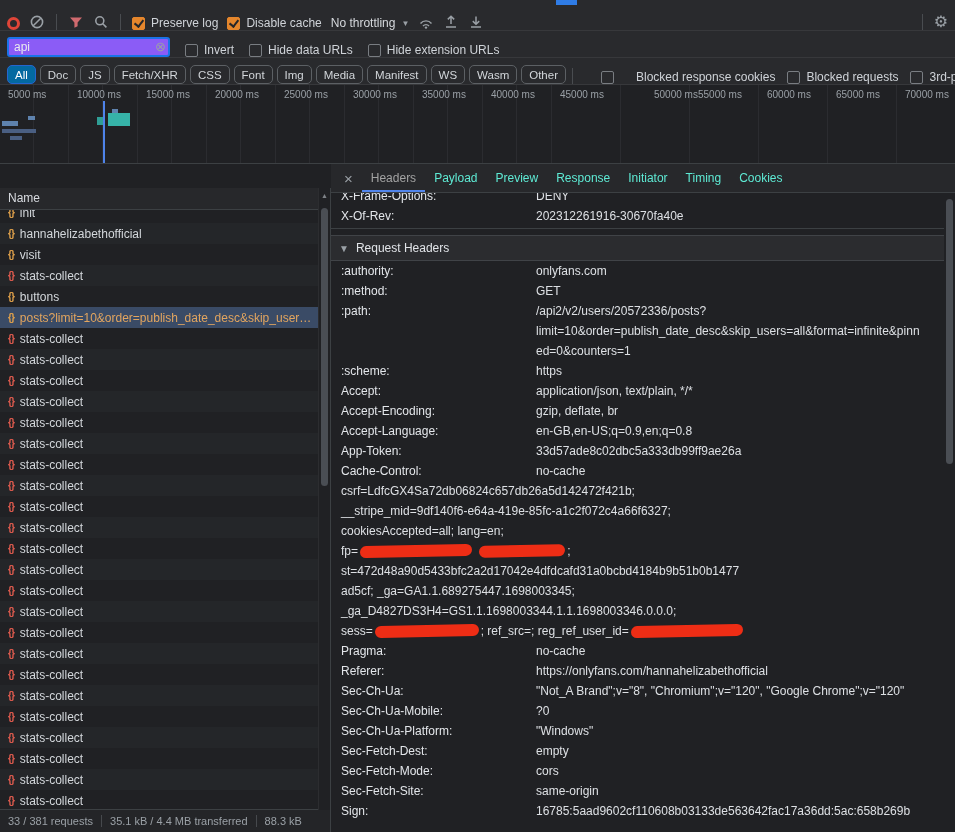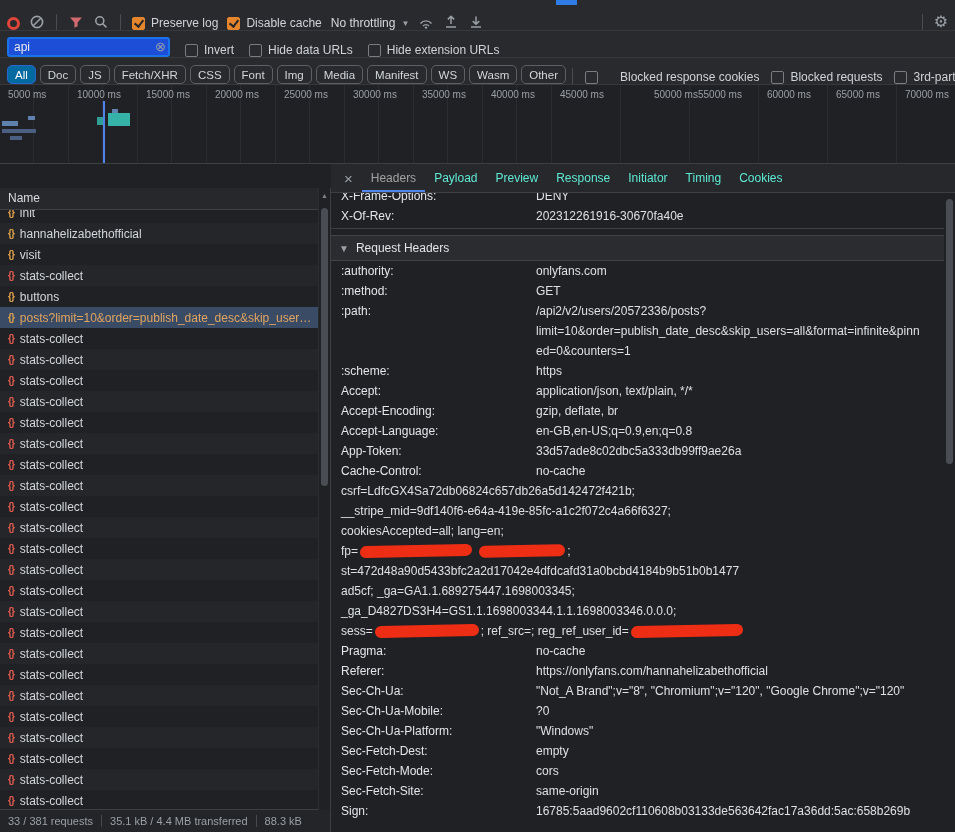--- a/index.html
+++ b/index.html
@@ -15,21 +15,21 @@
   .icon16{width:16px;height:16px;display:block;flex:0 0 16px;}
   .gear{color:#9aa0a6;font-size:16px;line-height:16px;}
   .cbgrp{display:flex;align-items:center;gap:6px;color:#cfd3d8;white-space:nowrap;}
   .cbox{width:13px;height:13px;border:1.5px solid #797d82;border-radius:2px;box-sizing:border-box;position:relative;flex:0 0 13px;}
   .cbox.on{background:#e5862c;border-color:#e5862c;}
   .cbox.on::after{content:"";position:absolute;left:3px;top:0px;width:4px;height:7px;border:solid #24262a;border-width:0 2px 2px 0;transform:rotate(38deg);}
   .dd{display:flex;align-items:center;gap:6px;color:#d6d9dd;}
   .dd .caret{font-size:8px;color:#9aa0a6;}
   .blue-strip{position:absolute;left:556px;top:0;width:21px;height:5px;background:#2f7ce6;z-index:5;}
   .finput-wrap{position:relative;width:163px;height:20px;flex:0 0 163px;}
-  .finput{width:100%;height:100%;box-sizing:border-box;background:#1d4ed8;border:2px solid #1a73e8;border-radius:3px;color:#e8eaed;font-size:12px;padding:0 18px 0 5px;font-family:inherit;outline:none;}
+  .finput{width:100%;height:100%;box-sizing:border-box;background:#8b5cf6;border:2px solid #1a73e8;border-radius:3px;color:#e8eaed;font-size:12px;padding:0 18px 0 5px;font-family:inherit;outline:none;}
   .fclear{position:absolute;right:4px;top:2px;color:#9aa0a6;font-size:13px;line-height:16px;}
   .chips{display:flex;align-items:center;gap:4px;}
   .chip{background:transparent;border:1px solid #5c6064;border-radius:5px;color:#d2d6da;font-size:11.5px;padding:2.5px 7px;font-family:inherit;cursor:pointer;}
   .chip.sel{background:#0369a1;border-color:#2566cf;color:#fff;}
   .overview{height:78px;flex:0 0 78px;position:relative;background:#202124;border-bottom:1px solid #3c4043;overflow:hidden;background-image:repeating-linear-gradient(to right,transparent 0 33.5px,#2b2c30 33.5px 34.5px);}
   .tick{position:absolute;top:4px;font-size:10px;color:#9aa0a6;white-space:nowrap;}
   .ovbar{position:absolute;}
   .ovmark{position:absolute;left:103px;top:16px;bottom:0;width:2px;background:#4e83ea;}
   .main{flex:1;display:flex;min-height:0;}
   .left{flex:0 0 330px;width:330px;border-right:1px solid #3c4043;display:flex;flex-direction:column;position:relative;min-height:0;margin-top:24px;}
@@ -146,21 +146,21 @@
         <button class="chip">CSS</button>
         <button class="chip">Font</button>
         <button class="chip">Img</button>
         <button class="chip">Media</button>
         <button class="chip">Manifest</button>
         <button class="chip">WS</button>
         <button class="chip">Wasm</button>
         <button class="chip">Other</button>
       </div>
     <div class="vsep"></div>
-    <div class="cbgrp" style="margin-left:6px;gap:22px;">
+    <div class="cbgrp" style="margin-left:22px;gap:22px;">
       <span class="cbox"></span>
       <span>Blocked response cookies</span>
     </div>
     <div class="cbgrp" style="margin-left:8px;">
       <span class="cbox"></span>
       <span>Blocked requests</span>
     </div>
     <div class="cbgrp" style="margin-left:8px;">
       <span class="cbox"></span>
       <span>3rd-party requests</span>

